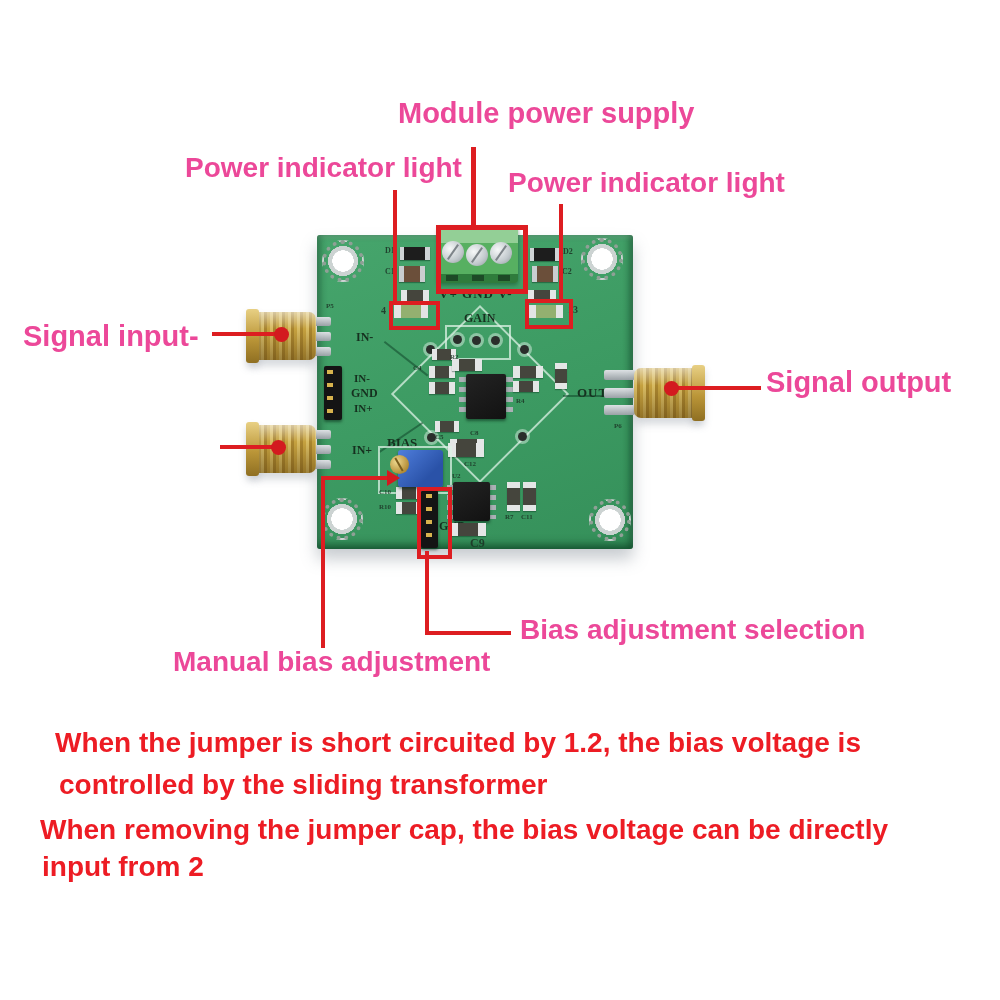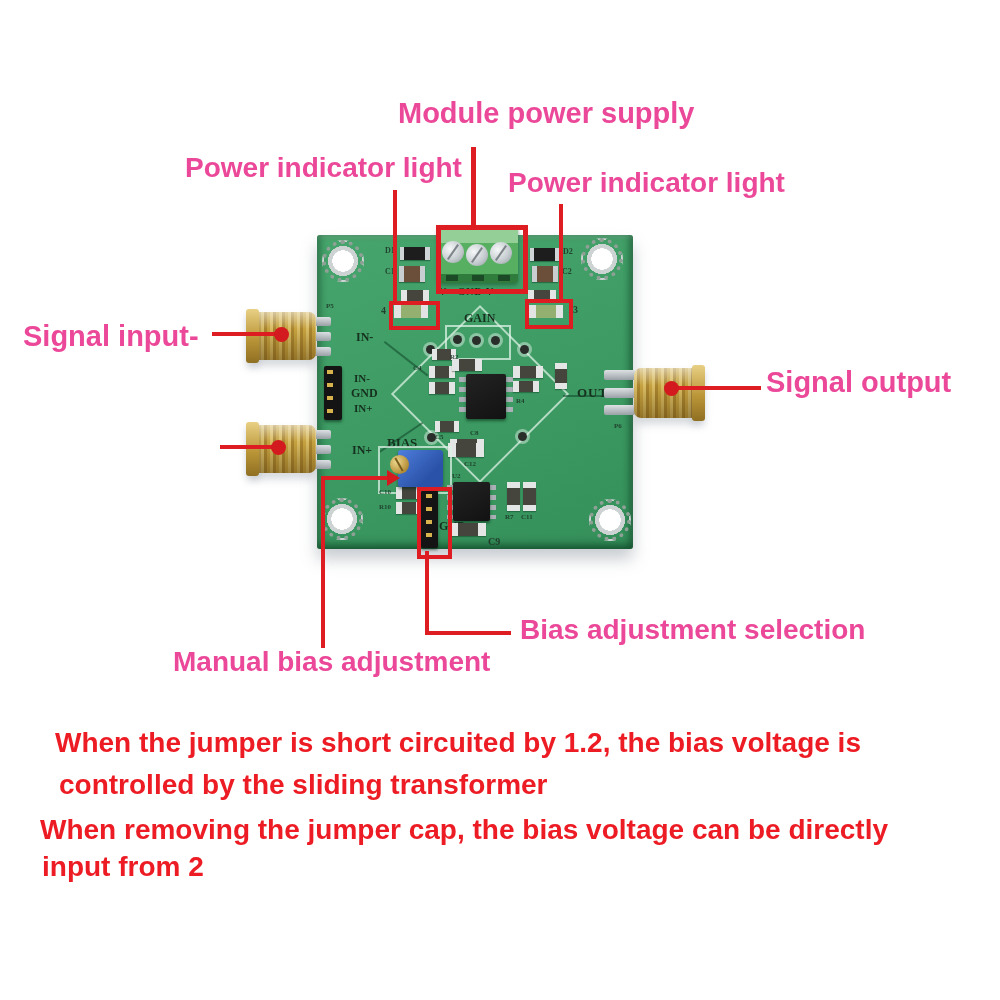--- a/index.html
+++ b/index.html
@@ -94,21 +94,21 @@
     <div style="position:absolute;left:121px;top:-9px;width:80px;height:57px;border-radius:3px;
          background:linear-gradient(180deg,#93cf96 0 30%,#57b061 30% 85%,#2f7c3c 85%);
          box-shadow:0 2px 4px rgba(0,40,20,.4);">
       <div style="position:absolute;left:8px;bottom:2px;width:12px;height:6px;background:#1d4a26;"></div>
       <div style="position:absolute;left:34px;bottom:2px;width:12px;height:6px;background:#1d4a26;"></div>
       <div style="position:absolute;left:60px;bottom:2px;width:12px;height:6px;background:#1d4a26;"></div>
     </div>
     <div class="screw" style="left:125px;top:6px;"></div>
     <div class="screw" style="left:149px;top:9px;"></div>
     <div class="screw" style="left:173px;top:7px;"></div>
-    <div class="silk" style="left:122px;top:51px;font-size:10px;letter-spacing:1px;">V+ GND V-</div>
+    <div class="silk" style="left:122px;top:51px;font-size:13px;letter-spacing:1px;">V+ GND V-</div>
 
     <div class="chipD" style="left:83px;top:12px;width:30px;height:13px;"></div>
     <div class="capB" style="left:82px;top:31px;width:26px;height:16px;"></div>
     <div class="smd" style="left:84px;top:55px;width:28px;height:11px;"></div>
     <div class="ledc" style="left:77px;top:70px;width:34px;height:13px;"></div>
     <div class="ref" style="left:68px;top:11px;">D1</div>
     <div class="ref" style="left:68px;top:32px;">C1</div>
     <div class="ref" style="left:64px;top:70px;font-size:10px;">4</div>
 
     <div class="chipD" style="left:213px;top:13px;width:30px;height:13px;"></div>
@@ -164,21 +164,21 @@
     <div class="smd" style="left:79px;top:267px;width:26px;height:12px;"></div>
     <div class="ref" style="left:62px;top:253px;font-size:7px;">C10</div>
     <div class="ref" style="left:62px;top:268px;font-size:7px;">R10</div>
 
     <div class="legs" style="left:130px;top:250px;height:34px;"></div>
     <div class="legs" style="left:172px;top:250px;height:34px;"></div>
     <div class="ic" style="left:136px;top:247px;width:37px;height:39px;"></div>
     <div class="ref" style="left:135px;top:237px;font-size:7px;">U2</div>
 
     <div class="smd" style="left:133px;top:288px;width:36px;height:13px;"></div>
-    <div class="ref" style="left:153px;top:301px;font-size:10px;margin-left:18px;">C9</div>
+    <div class="ref" style="left:153px;top:301px;font-size:12px;">C9</div>
     <div class="smd v" style="left:190px;top:247px;width:13px;height:29px;"></div>
     <div class="smd v" style="left:206px;top:247px;width:13px;height:29px;"></div>
     <div class="ref" style="left:188px;top:278px;font-size:7px;">R7</div>
     <div class="ref" style="left:204px;top:278px;font-size:7px;">C11</div>
 
     <div class="header" style="left:104px;top:255px;width:17px;height:58px;">
       <div class="pins" style="left:5px;"></div>
     </div>
   </div>
 

